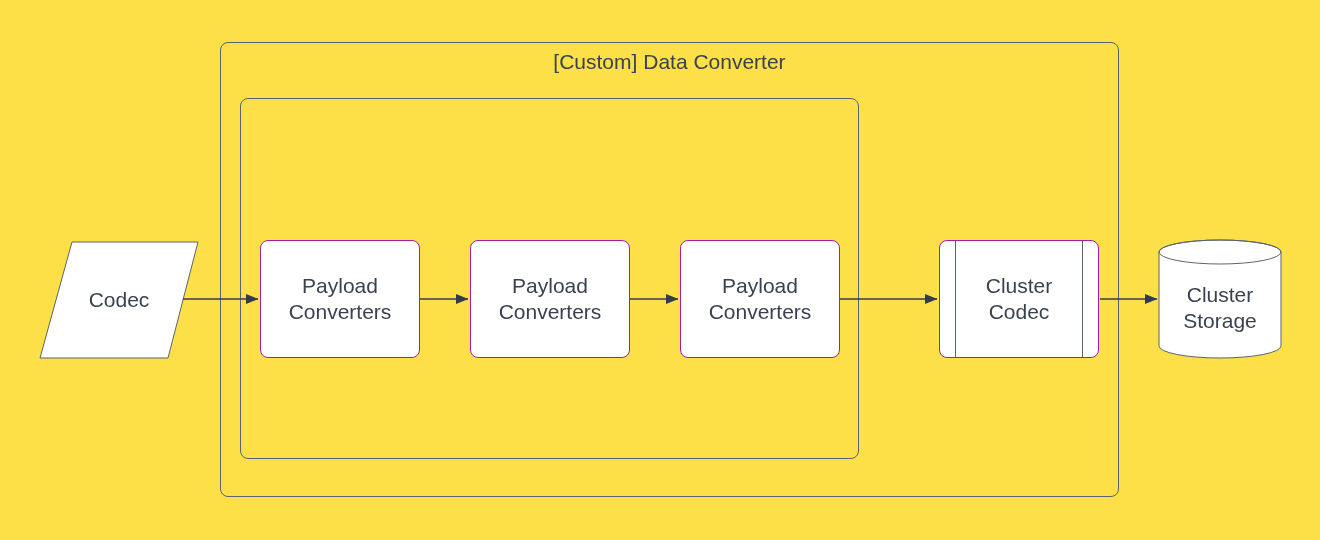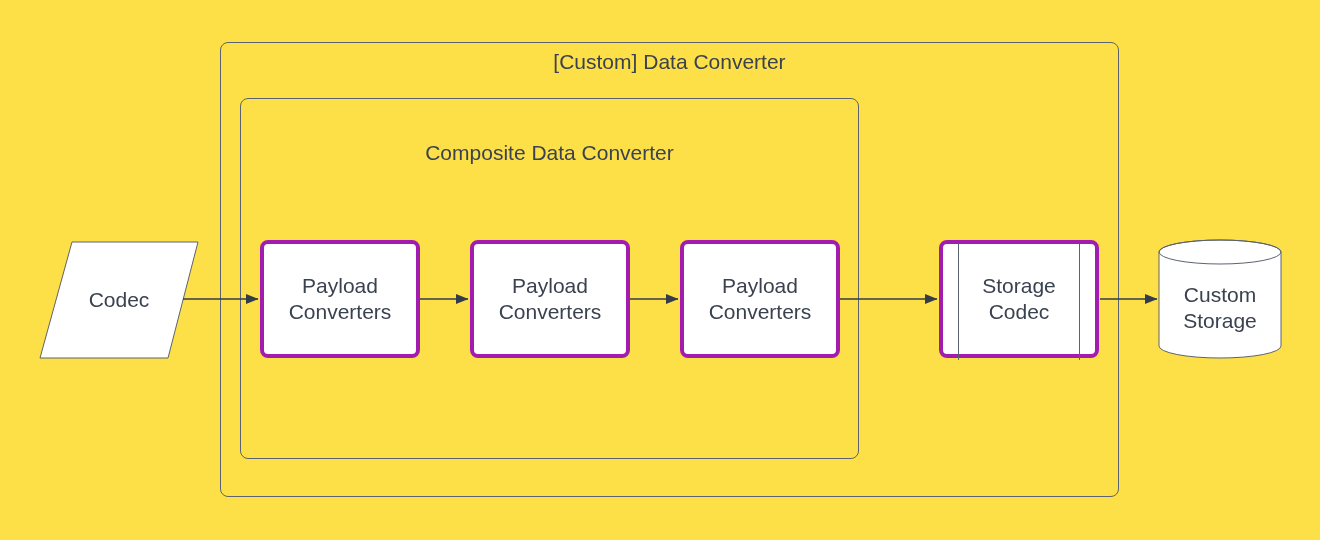--- a/index.html
+++ b/index.html
@@ -32,21 +32,21 @@
     line-height: 25px;
     color: #3a4250;
   }
   .outer-title { left: 220px; top: 49px;  width: 899px; }
   .inner-title { left: 240px; top: 140px; width: 619px; }
   .node-box {
     position: absolute;
     top: 240px;
     width: 160px;
     height: 118px;
-    border: 4px solid #a21caf;
+    border: 1px solid #a21caf;
     border-radius: 8px;
     background: #ffffff;
     box-sizing: border-box;
     display: flex;
     align-items: center;
     justify-content: center;
   }
   .payload-1 { left: 260px; }
   .payload-2 { left: 470px; }
   .payload-3 { left: 680px; }
@@ -92,36 +92,35 @@
 </style>
 </head>
 <body>
 
 <div class="canvas">
 
   <div class="container-box outer-box"></div>
   <div class="container-title outer-title">[Custom] Data Converter</div>
 
   <div class="container-box inner-box"></div>
-  <div class="container-title inner-title">Composite Data Converter</div>
 
   <div class="node-box payload-1">
     <span class="node-label wrap-110">Payload Converters</span>
   </div>
   <div class="node-box payload-2">
     <span class="node-label wrap-110">Payload Converters</span>
   </div>
   <div class="node-box payload-3">
     <span class="node-label wrap-110">Payload Converters</span>
   </div>
 
   <div class="node-box codec">
     <div class="codec-line codec-line-left"></div>
     <div class="codec-line codec-line-right"></div>
-    <span class="node-label wrap-90">Storage Codec</span>
+    <span class="node-label wrap-90">Cluster Codec</span>
   </div>
 
   <svg class="shape-layer" viewBox="0 0 1320 540">
     <defs>
       <marker id="arrowhead" markerUnits="userSpaceOnUse" markerWidth="13" markerHeight="11" refX="12" refY="5" orient="auto">
         <path d="M0,0 L12.5,5 L0,10 z" fill="#343c4a"></path>
       </marker>
     </defs>
 
     <path d="M 72 242 L 198 242 L 168 358 L 40 358 Z" fill="#ffffff" stroke="#5c6370" stroke-width="1" stroke-linejoin="round"></path>
@@ -131,16 +130,16 @@
 
     <line x1="183" y1="299" x2="258" y2="299" stroke="#343c4a" stroke-width="1.5" marker-end="url(#arrowhead)"></line>
     <line x1="420" y1="299" x2="468" y2="299" stroke="#343c4a" stroke-width="1.5" marker-end="url(#arrowhead)"></line>
     <line x1="630" y1="299" x2="678" y2="299" stroke="#343c4a" stroke-width="1.5" marker-end="url(#arrowhead)"></line>
     <line x1="840" y1="299" x2="937" y2="299" stroke="#343c4a" stroke-width="1.5" marker-end="url(#arrowhead)"></line>
     <line x1="1100" y1="299" x2="1157" y2="299" stroke="#343c4a" stroke-width="1.5" marker-end="url(#arrowhead)"></line>
   </svg>
 
   <div class="float-label input-label">Codec</div>
   <div class="float-label cylinder-label">
-    <span class="node-label wrap-90">Custom Storage</span>
+    <span class="node-label wrap-90">Cluster Storage</span>
   </div>
 
 </div>
 
 </body></html>

